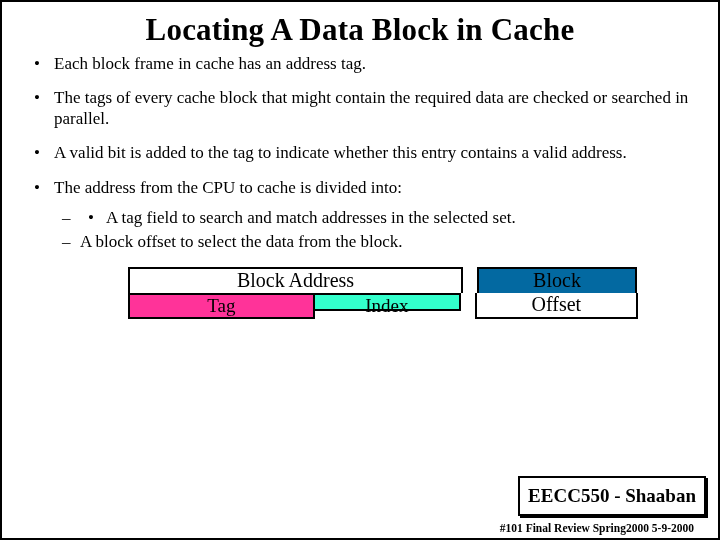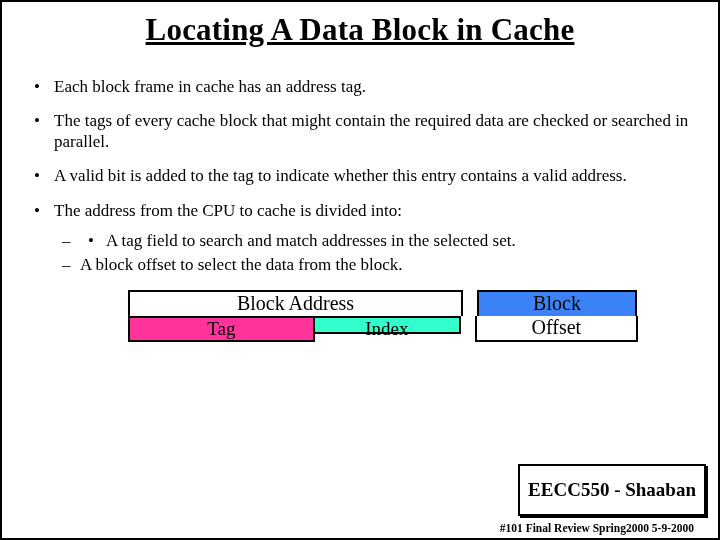--- a/index.html
+++ b/index.html
@@ -7,23 +7,22 @@
     width: 720px; height: 540px;
     background: #fff;
     font-family: "Times New Roman", Times, serif;
     border: 2px solid #000;
     position: relative;
   }
   .slide { padding: 10px 26px 0 26px; }
   .title {
     font-size: 31px;
     font-weight: bold;
-    text-decoration: underline;
     text-align: center;
-    margin-bottom: 29px;
+    margin-bottom: 6px;
     letter-spacing: 0.2px;
   }
   ul.main { list-style: none; }
   ul.main > li {
     position: relative;
     padding-left: 26px;
     font-size: 17px;
     font-weight: normal;
     line-height: 1.2;
     margin-bottom: 14px;
@@ -72,21 +71,21 @@
     border-right: 2px solid #000;
     background: #fff;
   }
   .block-offset {
     width: 160px;
     margin-left: 14px;
     text-align: center;
     font-size: 20px;
     border: 2px solid #000;
     border-bottom: none;
-    background: #3b82f6;
+    background: #0369a1;
   }
   .diag-bot { display: flex; }
   .tag {
     width: 206px; height: 26px;
     text-align: center;
     font-size: 19px;
     background: #ff3399;
     border: 2px solid #000;
   }
   .index {
@@ -105,21 +104,21 @@
     font-size: 20px;
     border: 2px solid #000;
     border-top: none;
     background: #fff;
   }
 
   .footer-course {
     position: absolute;
     right: 12px; bottom: 22px;
     border: 2px solid #000;
-    padding: 13px 8px;
+    padding: 7px 8px;
     font-size: 19px;
     font-weight: bold;
     background: #fff;
     box-shadow: 2px 2px 0 #000;
   }
   .footer-meta {
     position: absolute;
     right: 24px; bottom: 4px;
     font-size: 11.5px;
     font-weight: bold;

